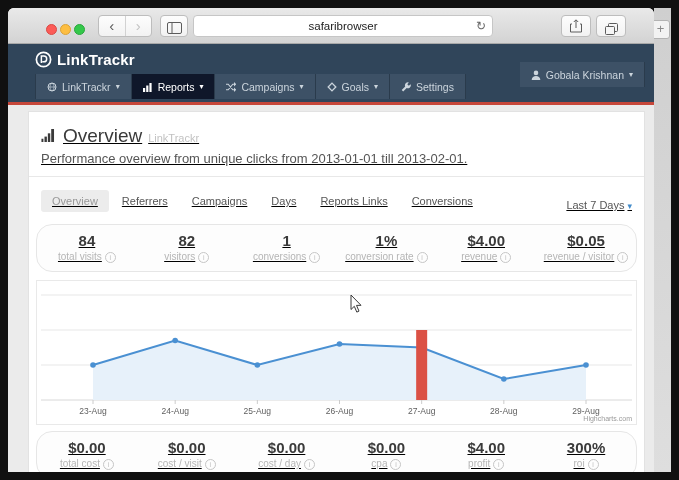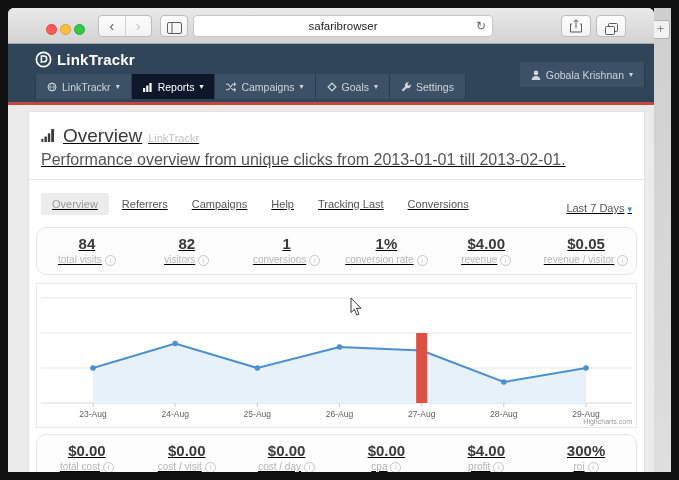--- a/index.html
+++ b/index.html
@@ -35,27 +35,27 @@
   .mitem .caret{margin-left:5px;font-size:8px;}
   .mitem.active{background:#0f172a;color:#fff;}
   #user-menu{position:absolute;right:9px;bottom:15px;height:25px;}
   
   #content{height:370px;background:#ebebeb;overflow:hidden;}
   #card{margin:6px 9px 0 20px;background:#fff;border:1px solid #e2e2e2;border-bottom:none;min-height:370px;box-sizing:border-box;text-decoration:underline;}
   #heading{padding:13px 12px 10px;border-bottom:1px solid #e8e8e8;}
   #title-row{display:flex;align-items:baseline;}
   #page-title{font-size:19px;color:#3a3a3a;margin-left:7px;}
   #title-suffix{font-size:11px;color:#c2c2c2;margin-left:6px;}
-  #page-desc{font-size:16px;color:#555;margin-top:4px;}
+  #page-desc{font-size:13px;color:#555;margin-top:4px;}
   #tabs-row{display:flex;align-items:center;padding:13px 12px 12px;}
   .tab{font-size:11px;color:#555;padding:5px 11px;border-radius:3px;margin-right:2px;}
   .tab.active{background:#ececec;color:#999;}
   #date-range{margin-left:auto;font-size:11px;color:#555;margin-top:8px;}
   #date-range .caret{color:#428bca;font-size:9px;margin-left:3px;}
-  .stats-panel{display:flex;margin:0 7px 8px;border:1px solid #e6e6e6;border-radius:10px;background:#fdfdfd;}
+  .stats-panel{display:flex;margin:0 7px 8px;border:1px solid #e6e6e6;border-radius:16px;background:#fdfdfd;}
   .stat{flex:1;text-align:center;padding:7px 0 8px;}
   .stat .val{font-size:15px;font-weight:600;color:#3a3a3a;}
   .stat .lbl{font-size:10px;color:#b5b5b5;margin-top:2px;}
   .info{display:inline-block;width:9px;height:9px;border:1px solid #c6c6c6;border-radius:50%;color:#c0c0c0;font-size:7px;line-height:9px;text-align:center;margin-left:3px;vertical-align:0px;font-style:normal;}
   #chart-panel{margin:0 7px 6px;border:1px solid #e9e9e9;background:#fff;height:145px;box-sizing:border-box;}
   #chart-svg{display:block;}
 </style>
 </head>
 <body>
 
@@ -168,22 +168,22 @@
             <span id="page-title">Overview</span>
             <span id="title-suffix">LinkTrackr</span>
           </div>
           <div id="page-desc">Performance overview from unique clicks from 2013-01-01 till 2013-02-01.</div>
         </div>
         <div id="tabs-row">
           <span id="tabs-container" style="display:flex;">
               <span class="tab active">Overview</span>
               <span class="tab">Referrers</span>
               <span class="tab">Campaigns</span>
-              <span class="tab">Help</span>
-              <span class="tab">Tracking Last</span>
+              <span class="tab">Days</span>
+              <span class="tab">Reports Links</span>
               <span class="tab">Conversions</span>
             </span>
           <span id="date-range"><span>Last 7 Days</span><span class="caret">▾</span></span>
         </div>
         <div class="stats-panel" id="top-stats">
             <div class="stat">
               <div class="val">84</div>
               <div class="lbl">total visits<span class="info">i</span></div>
             </div>
             <div class="stat">

